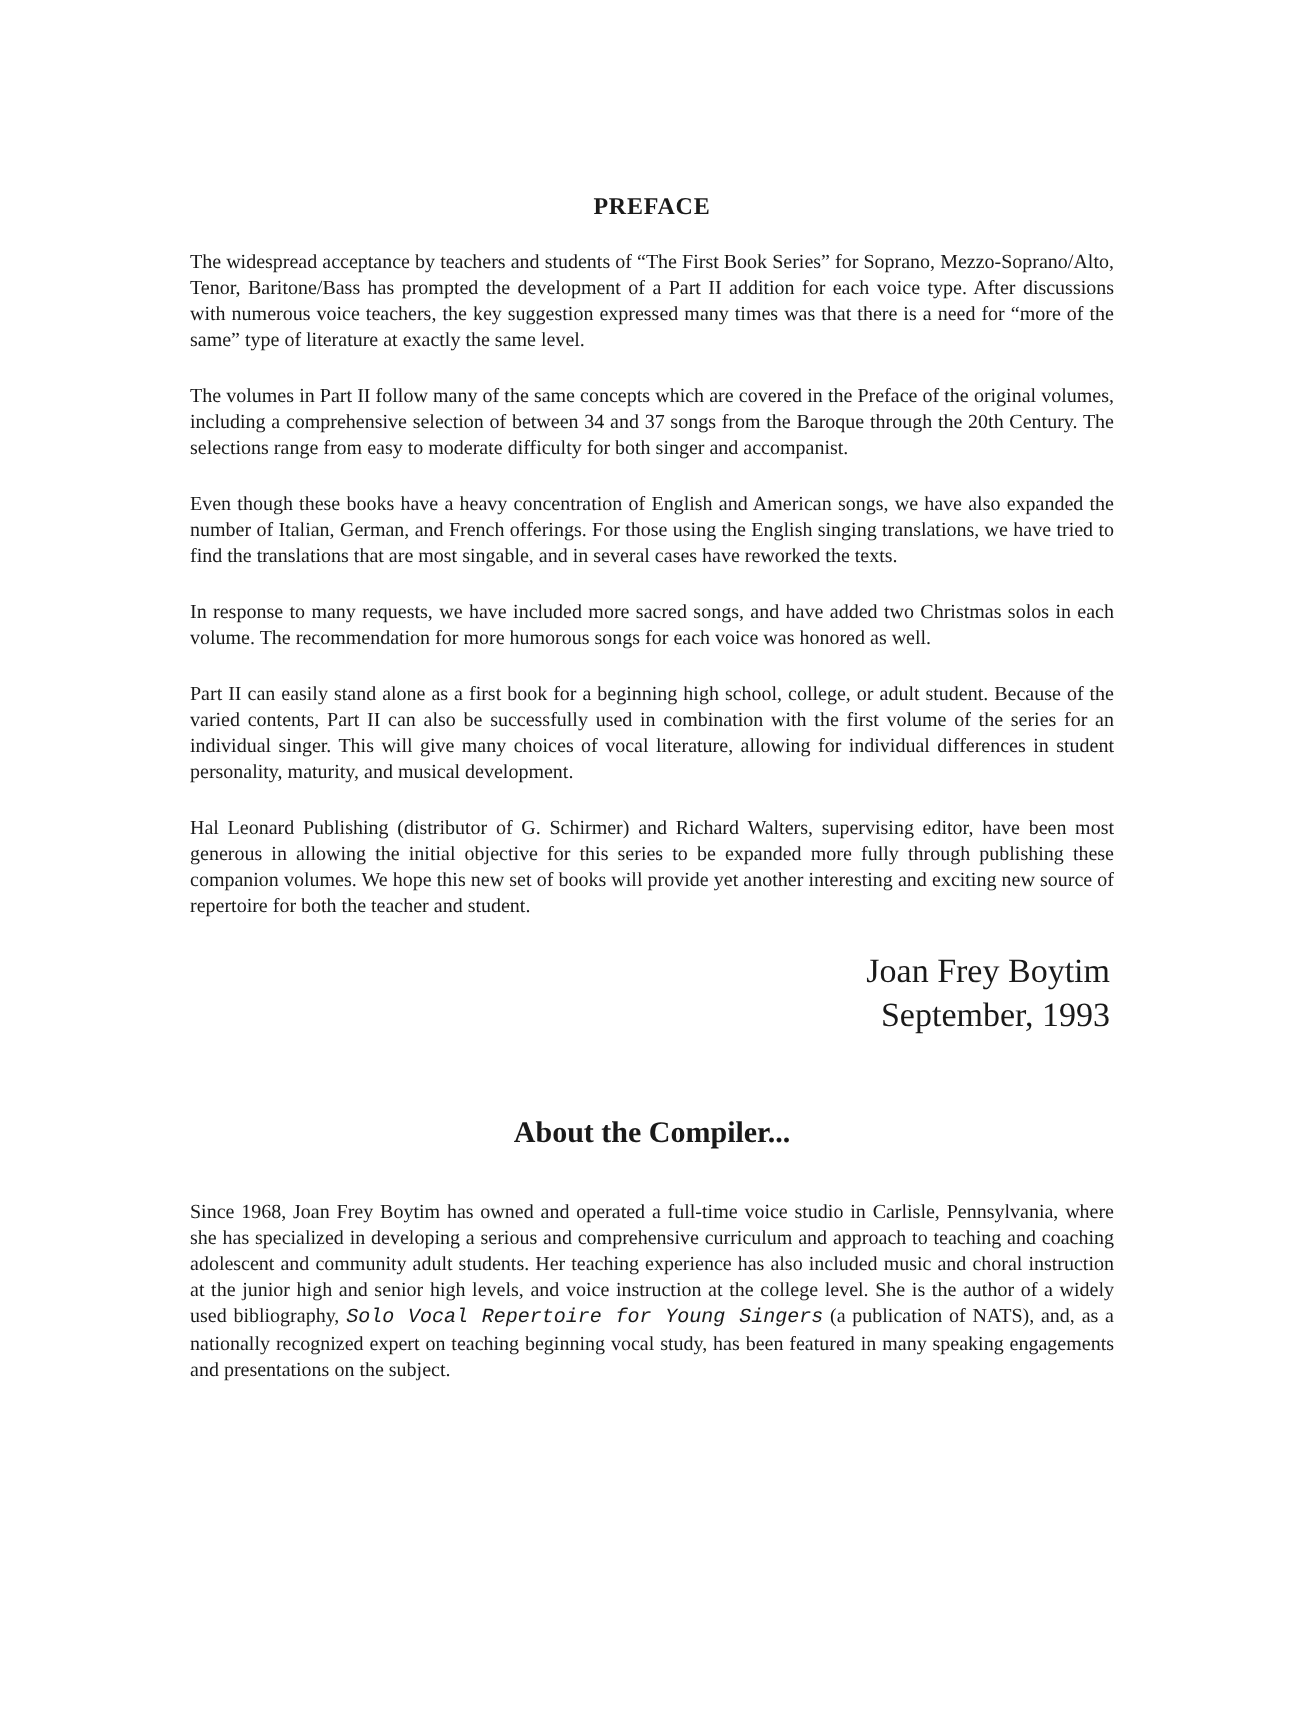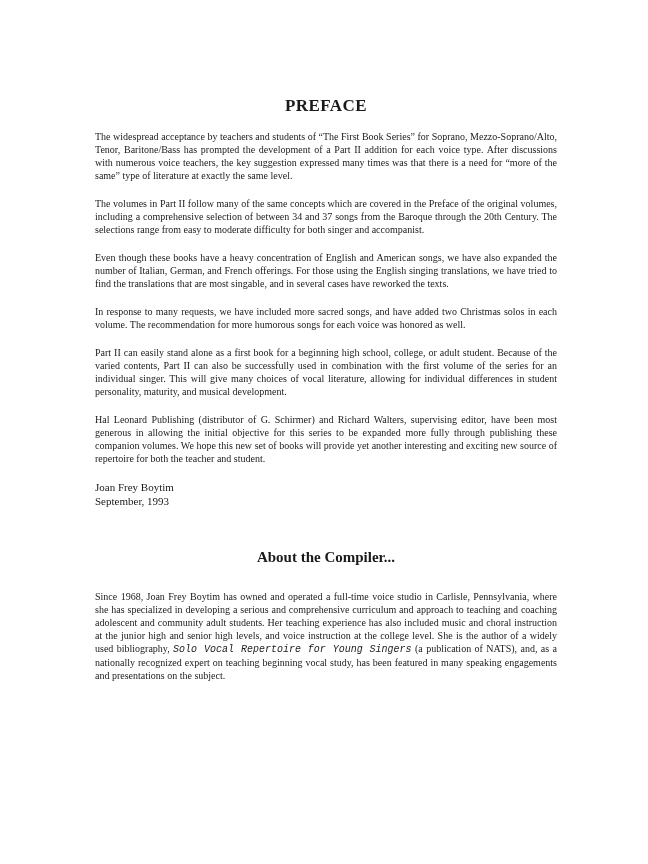--- a/index.html
+++ b/index.html
@@ -19,33 +19,33 @@
   }
   .content {
     position: absolute;
     left: 95px;
     top: 96px;
     width: 462px;
   }
   .section-title {
     text-align: center;
     font-weight: bold;
-    font-size: 17px;
+    font-size: 12px;
     letter-spacing: 0.4px;
     margin: 0 0 14px 0;
   }
   .body-par {
     font-size: 10px;
     line-height: 1.3;
     text-align: justify;
     margin: 0 0 15px 0;
   }
   .signature-block {
-    text-align: left;
-    font-size: 11px;
+    text-align: right;
+    font-size: 17px;
     line-height: 1.3;
     margin: 4px 2px 0 0;
   }
   .about-title {
     text-align: center;
     font-weight: bold;
     font-size: 15px;
     margin: 40px 0 24px 0;
   }
   .italic { font-style: italic; font-family: Liberation Mono, monospace; }

